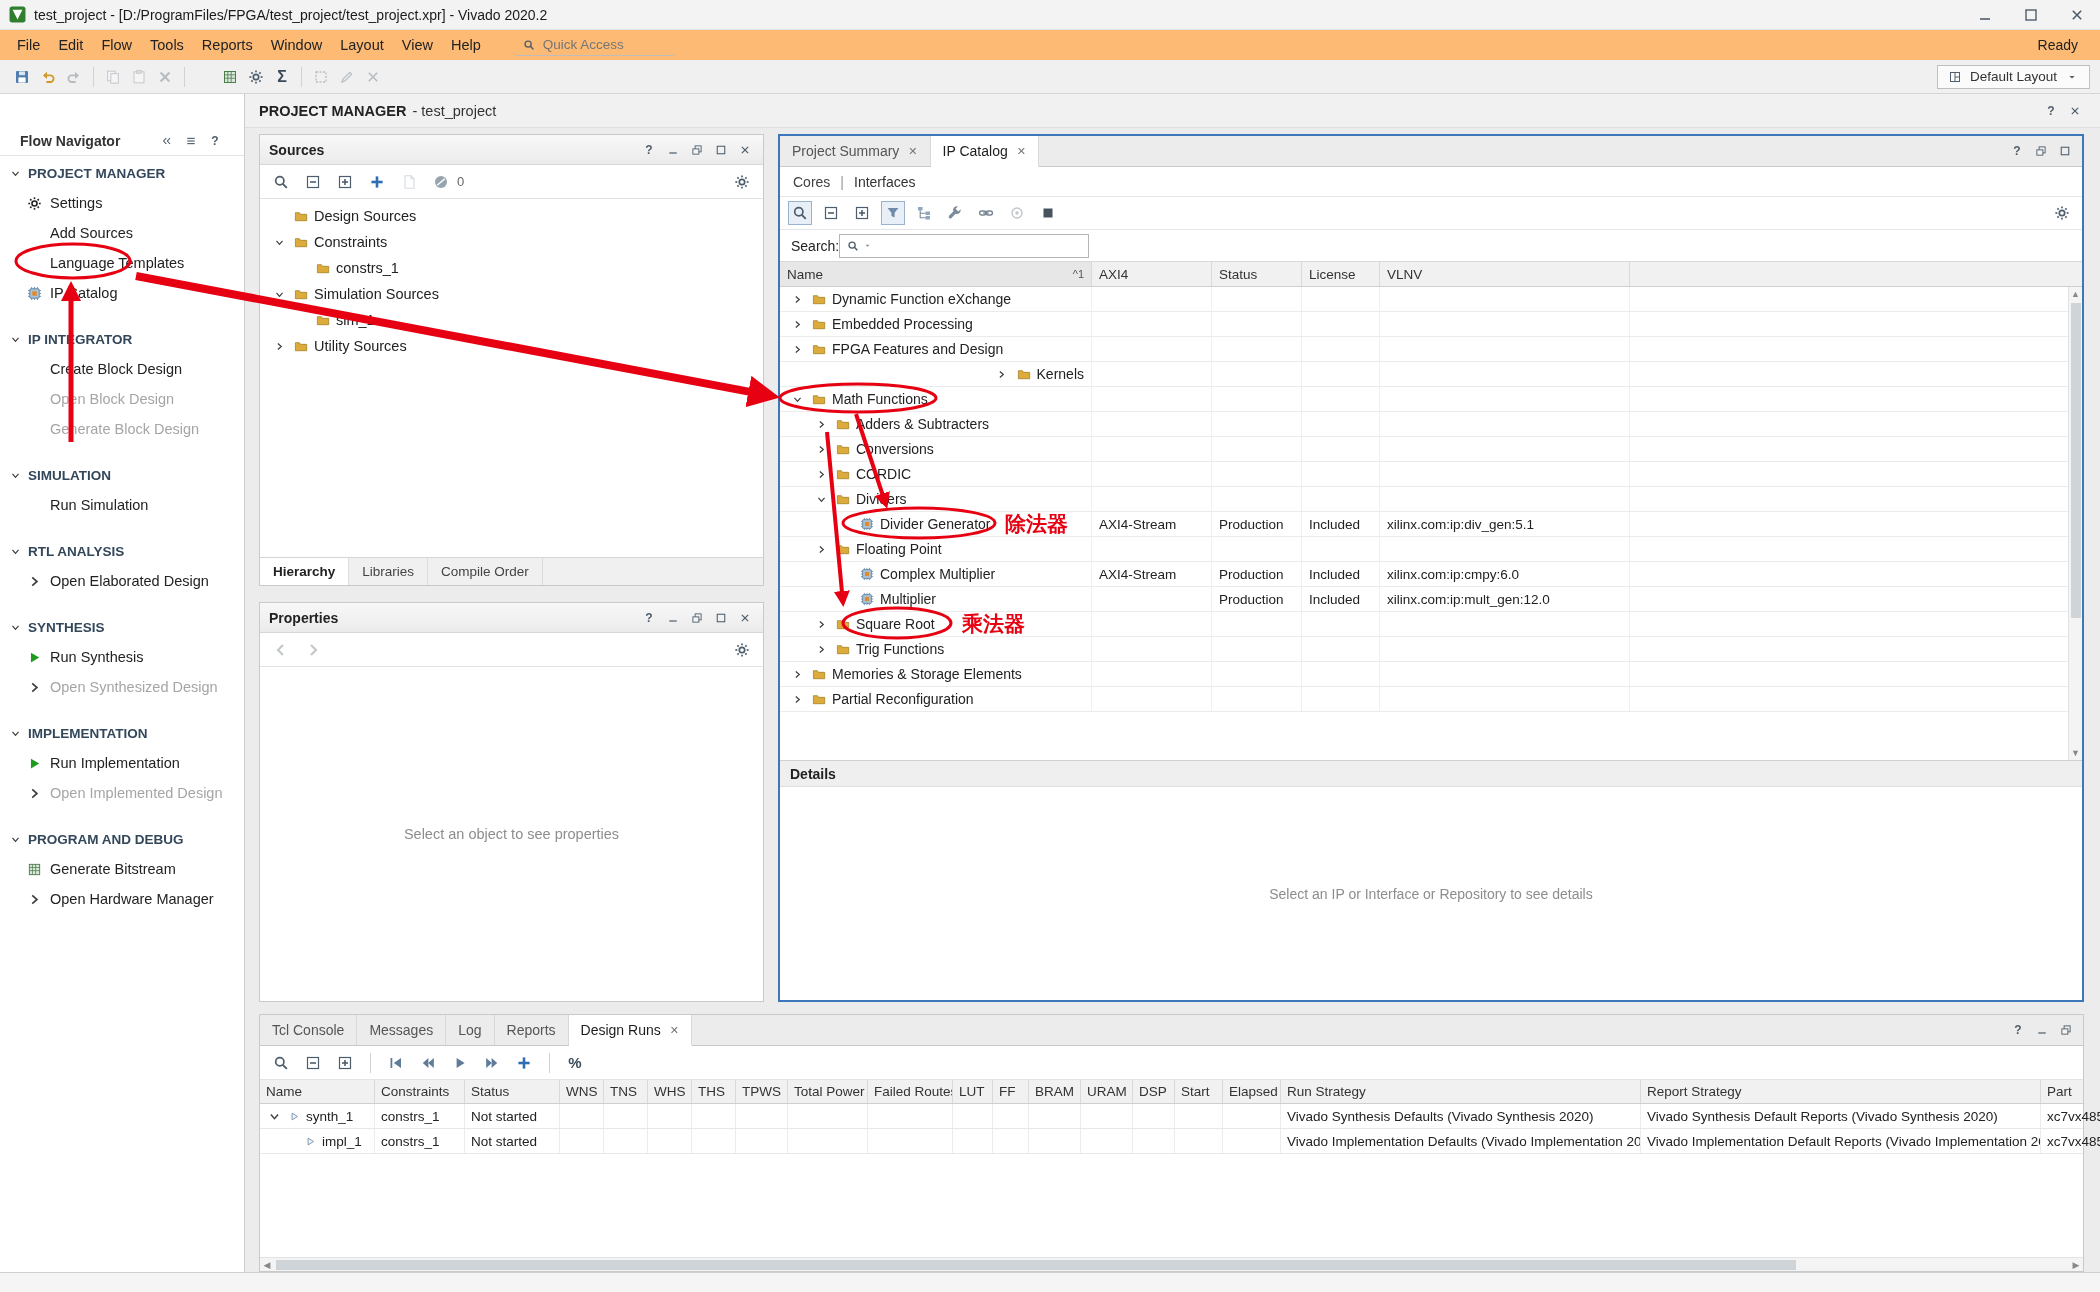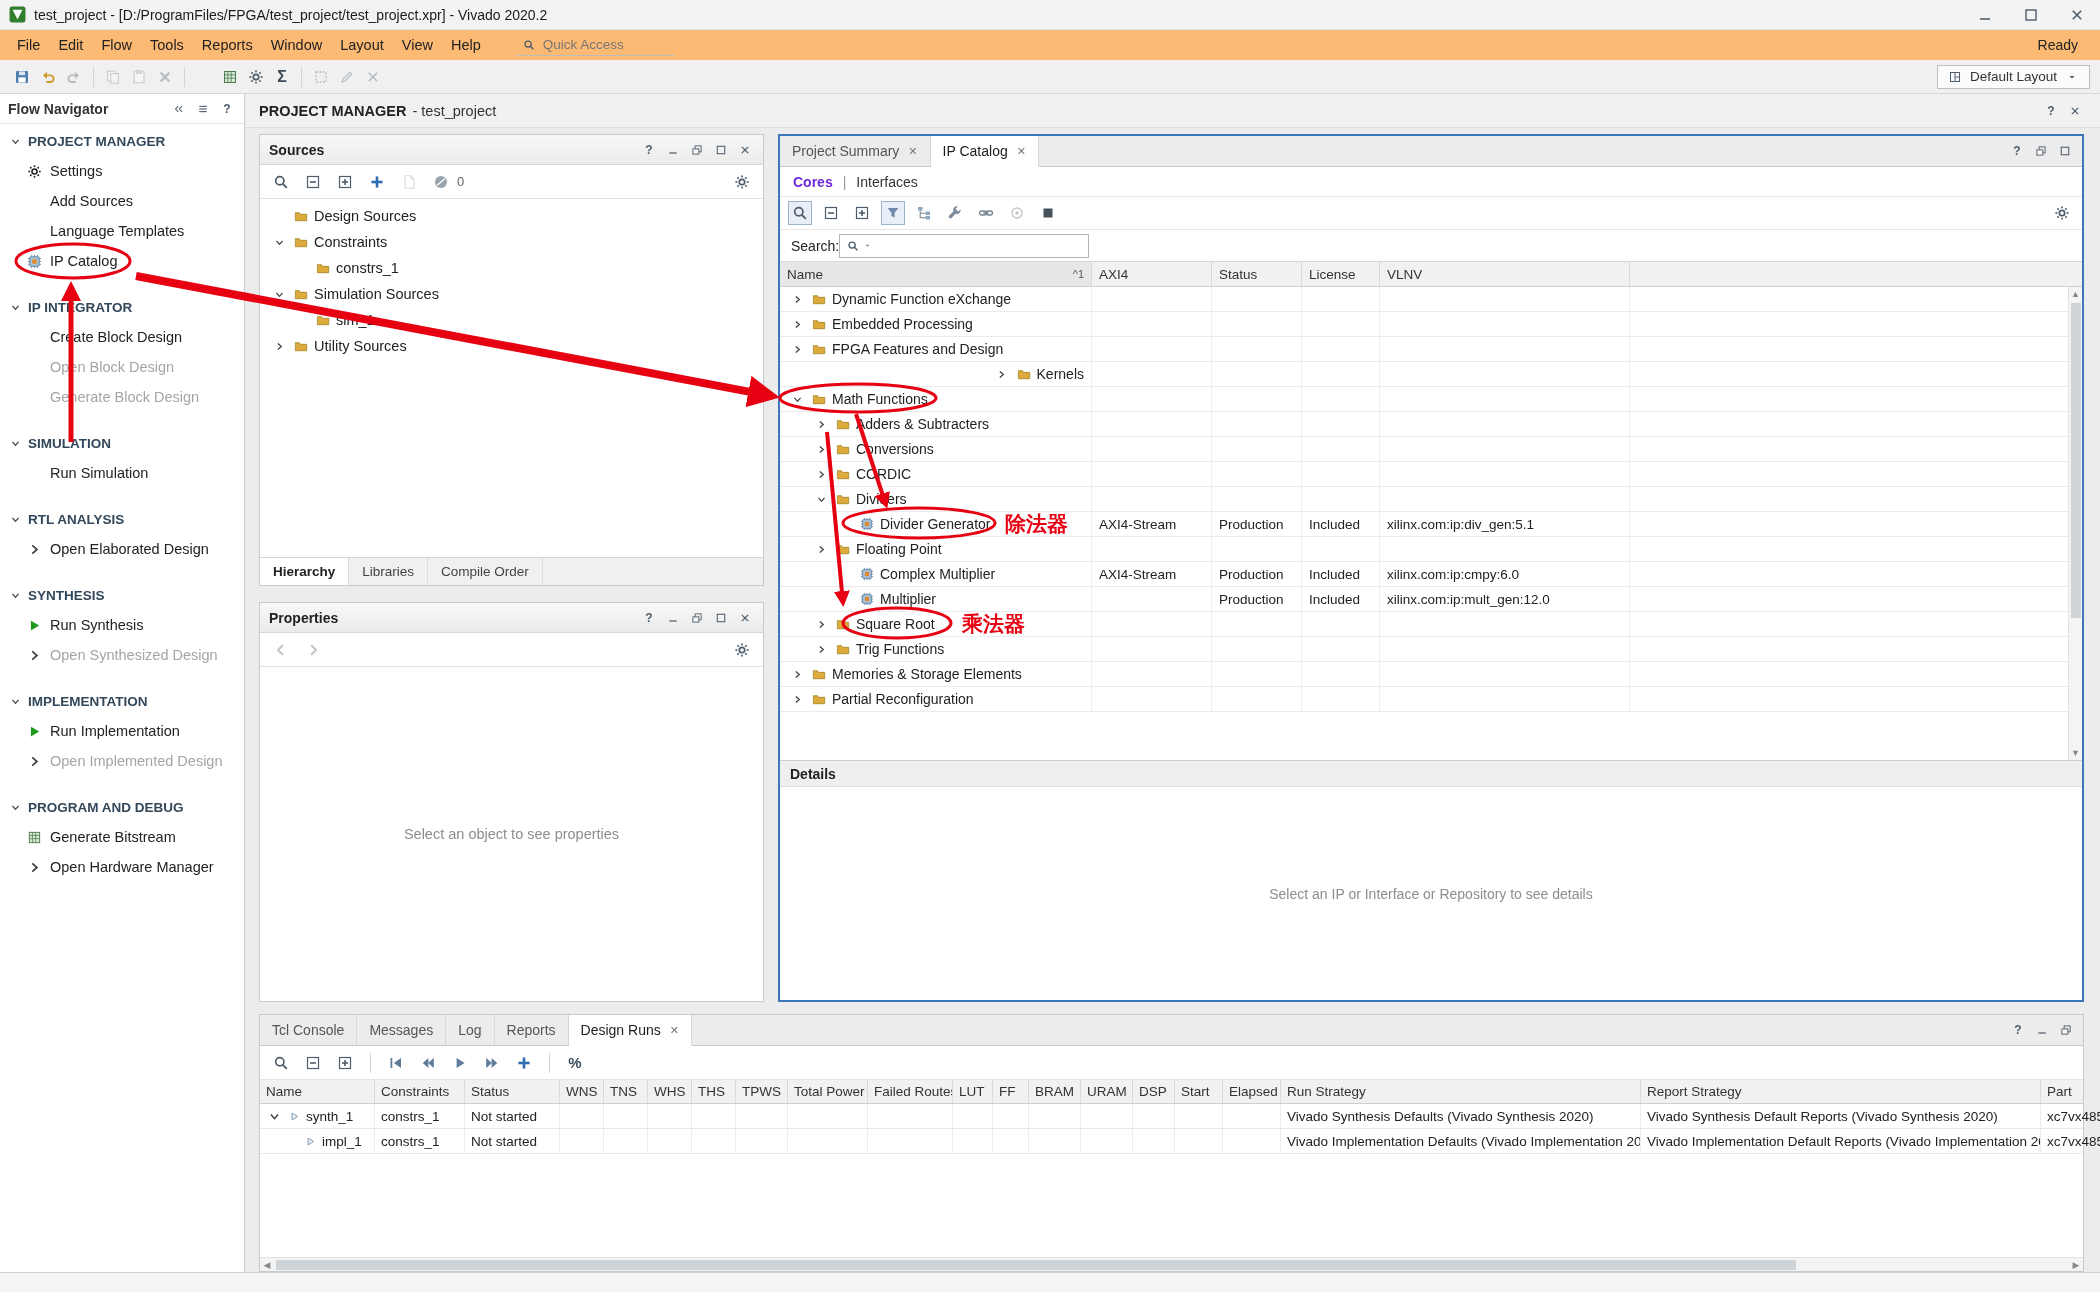--- a/index.html
+++ b/index.html
@@ -34,21 +34,21 @@
   .icw.disabled { opacity:.35; }
   .icw.boxed { border:1px solid #9ab2cc; background:#e8eff7; }
   .icw.small { width:18px; height:18px; }
   .icw.small svg { width:12px; height:12px; }
   .hicons { display:flex; align-items:center; gap:6px; color:#666; }
   .hicons .gl { font-size:12px; font-weight:bold; }
 
   
   .main { flex:1; display:flex; min-height:0; }
   .flownav { width:245px; background:#fff; border-right:1px solid #cdcdcd; display:flex; flex-direction:column; flex:0 0 auto; }
-  .flownav-header { height:30px; display:flex; align-items:center; padding:0 8px; border-bottom:1px solid #e4e4e4; }
+  .flownav-header { height:30px; display:flex; align-items:center; padding:0 20px; border-bottom:1px solid #e4e4e4;margin-top:32px; }
   .flownav-title { font-weight:bold; font-size:14px; color:#333; flex:1; }
   .flownav-body { flex:1; overflow:hidden; padding-top:2px; }
   .fn-section { margin-top:16px; }
   .fn-section:first-child { margin-top:0; }
   .fn-section-header { height:30px; display:flex; align-items:center; gap:5px; padding:0 8px; font-weight:bold; font-size:13.5px; color:#33475b; }
   .fn-section-header .icw { width:15px; height:15px; }
   .fn-section-header .icw svg { width:11px; height:11px; }
   .fn-item { height:30px; display:flex; align-items:center; gap:6px; padding-left:24px; font-size:14.5px; color:#222; }
   .fn-item .slot { width:20px; height:20px; display:inline-flex; align-items:center; justify-content:center; flex:0 0 auto; }
   .fn-item .slot svg { width:15px; height:15px; }
@@ -85,21 +85,21 @@
   .props-body { flex:1; display:flex; align-items:center; justify-content:center; color:#8d8d8d; font-size:14.5px; }
 
   
   .ip-panel { flex:1; border:2px solid #3d76b9; background:#fff; display:flex; flex-direction:column; min-width:0; }
   .tabbar { height:31px; background:#ececec; border-bottom:1px solid #c9c9c9; display:flex; align-items:stretch; flex:0 0 auto;text-align:center; }
   .tab { display:flex; align-items:center; gap:9px; padding:0 12px; font-size:14px; color:#555; border-right:1px solid #d8d8d8; position:relative; }
   .tab.active { background:#fff; color:#1d1d1d; margin-bottom:-1px; border-bottom:1px solid #fff; }
   .tab .tx { font-size:11px; color:#777; }
   .tabbar .hicons { margin-left:auto; padding-right:8px; }
   .subtabs { height:30px; display:flex; align-items:center; gap:10px; padding:0 13px; border-bottom:1px solid #e6e6e6; font-size:14px; color:#333; flex:0 0 auto; }
-  .subtab.active { font-weight:bold; color:#6d28d9; }
+  .subtab.active { font-weight:normal; color:#404040; }
   .subtab-sep { color:#999; }
   .ip-toolbar { height:33px; display:flex; align-items:center; gap:7px; padding:0 8px; border-bottom:1px solid #e6e6e6; flex:0 0 auto; }
   .ip-toolbar .push { margin-left:auto; }
   .ip-search-row { height:31px; display:flex; align-items:center; padding:0 11px; flex:0 0 auto; }
   .ip-search-row label { font-size:14px; color:#222; }
   .ip-search-input { width:250px; height:24px; border:1px solid #b5b5b5; background:#fff; display:flex; align-items:center; padding:0 4px; color:#888; }
   .ip-search-input .icw { width:18px; height:18px; }
   .ip-search-input .icw svg { width:12px; height:12px; }
   .ip-search-input input { flex:1; border:none; outline:none; font:inherit; font-size:13.5px; }
 

